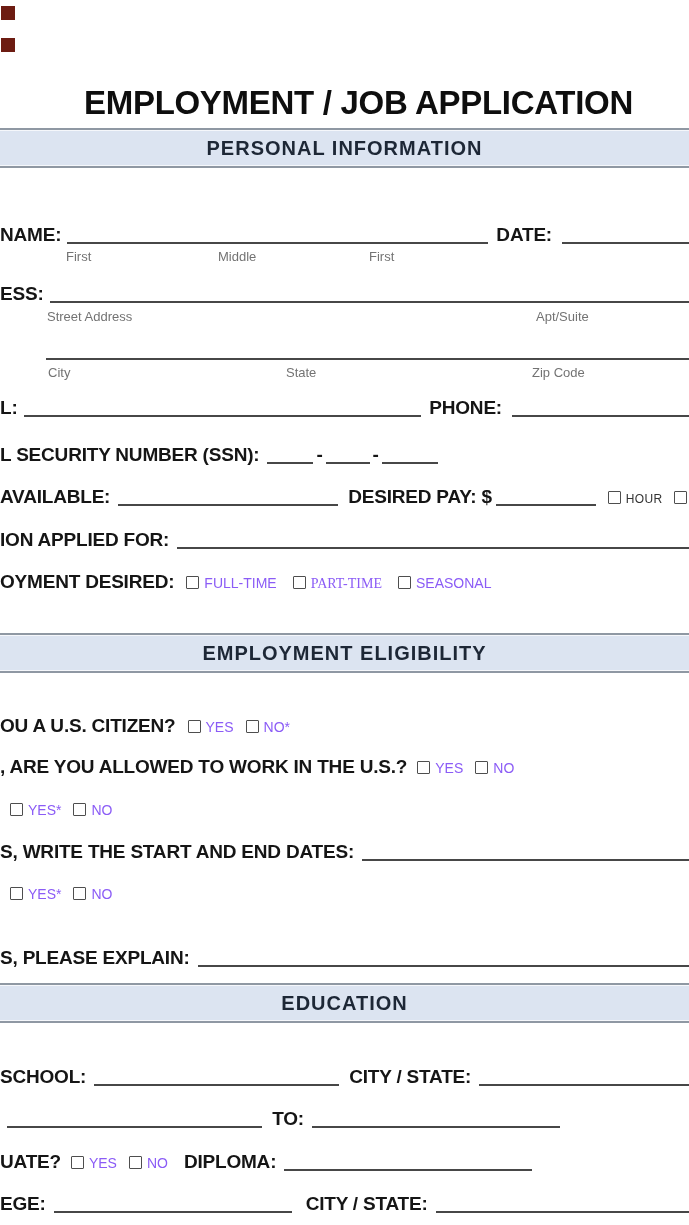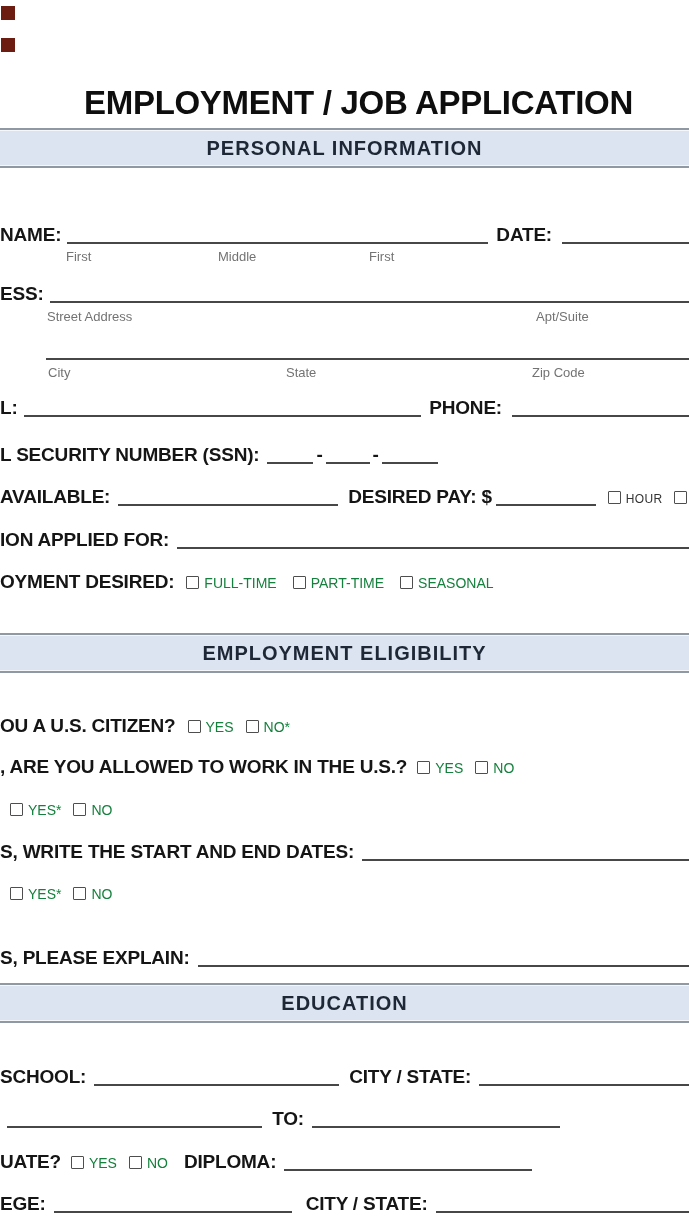--- a/index.html
+++ b/index.html
@@ -15,21 +15,21 @@
   }
   .band{
     position:absolute;left:0;right:0;height:40px;box-sizing:border-box;
     background:#dce4f1;border-top:2px solid #8f98a3;border-bottom:2px solid #8f98a3;
     box-shadow:inset 0 1px 0 rgba(255,255,255,.7), inset 0 -1px 0 rgba(255,255,255,.7);
     display:flex;align-items:center;justify-content:center;
     font-weight:bold;font-size:20px;letter-spacing:1px;color:#1d2736;
   }
   .row{position:absolute;display:flex;align-items:baseline;white-space:nowrap;}
   .lb{font-weight:bold;font-size:19px;color:#151515;letter-spacing:-0.2px;line-height:22px;}
-  .opt{font-size:14px;color:#15803d;line-height:22px;}
+  .opt{font-size:14px;color:#8b5cf6;line-height:22px;}
   .opt-sm{font-size:12px;color:#333;line-height:22px;letter-spacing:0.3px;}
   .sub{position:absolute;font-size:13px;color:#737373;line-height:15px;}
   .line{
     display:inline-block;height:14px;border-bottom:2px solid #474747;
     transform:translateY(3px);
   }
   .fill{flex:1;}
   .cb{
     display:inline-block;width:13px;height:13px;box-sizing:border-box;
     border:1.5px solid #4e4e4e;border-radius:1px;background:#fff;transform:translateY(1px);
@@ -101,21 +101,21 @@
   <div class="row" style="top:529px;left:0;right:0;">
     <span class="lb">ION APPLIED FOR:</span>
     <span class="line fill" style="margin-left:8px;"></span>
   </div>
 
   <div class="row" style="top:571px;left:0;">
     <span class="lb">OYMENT DESIRED:</span>
     <span class="cb" style="margin-left:12px;"></span>
     <span class="opt" style="margin-left:5px;">FULL-TIME</span>
     <span class="cb" style="margin-left:16px;"></span>
-    <span class="opt" style="margin-left:5px;">PART-TIME</span>
+    <span class="opt" style="margin-left:5px;font-family:Liberation Serif, serif;">PART-TIME</span>
     <span class="cb" style="margin-left:16px;"></span>
     <span class="opt" style="margin-left:5px;">SEASONAL</span>
   </div>
 
   <div class="band" style="top:633px;">
     <span>EMPLOYMENT ELIGIBILITY</span>
   </div>
 
   <div class="row" style="top:715px;left:0;">
     <span class="lb">OU A U.S. CITIZEN?</span>

